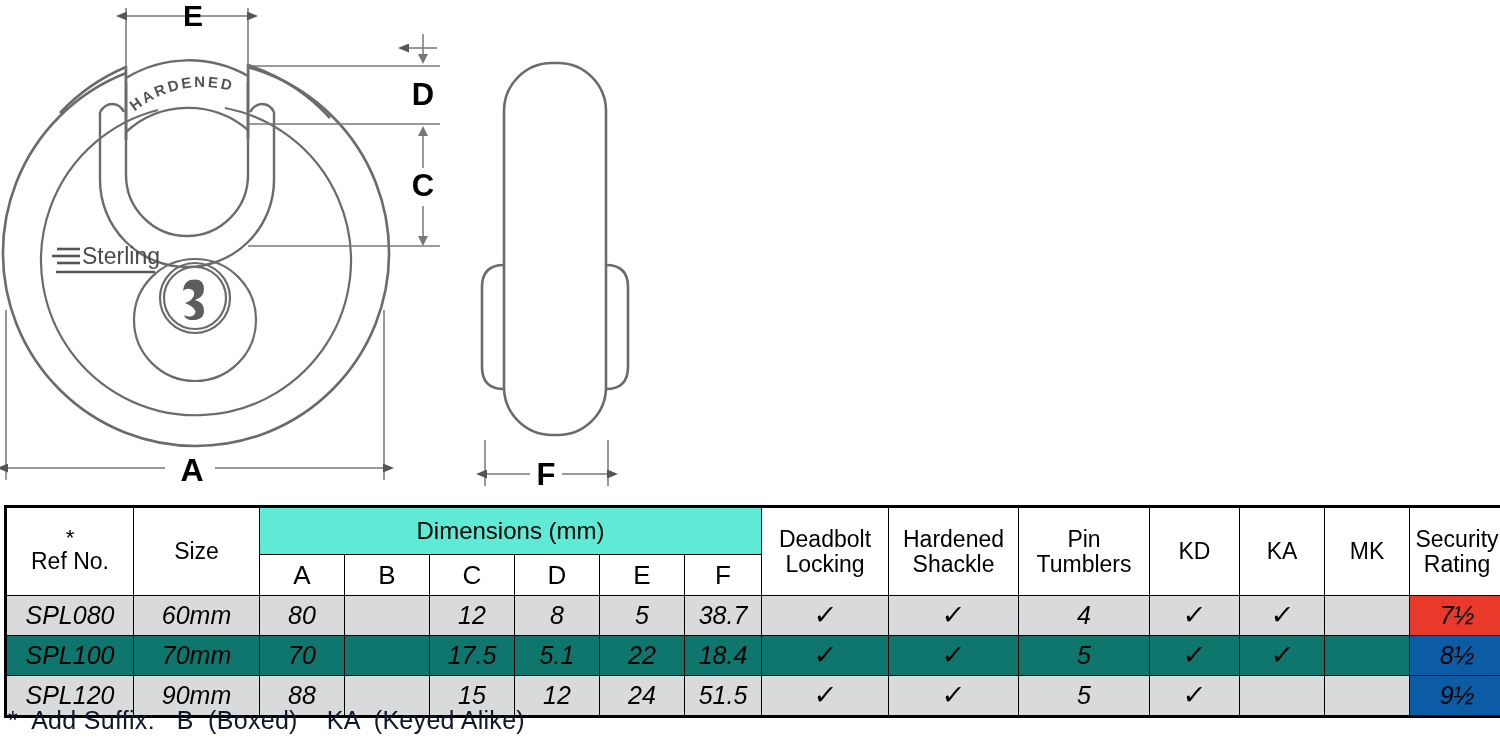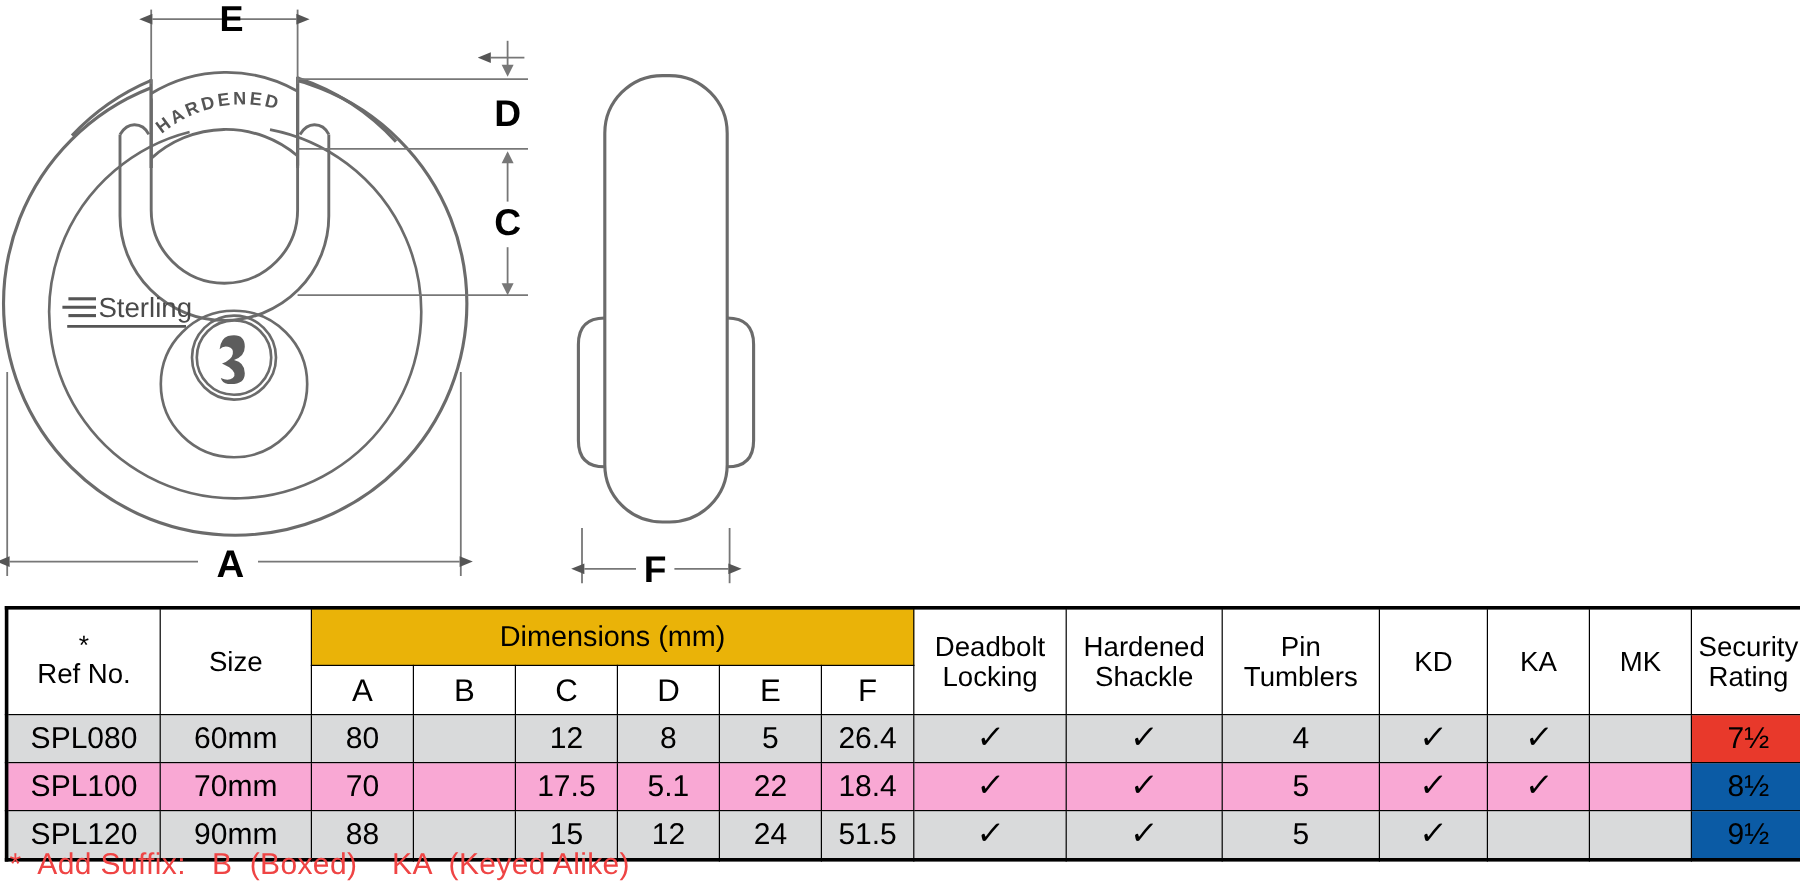--- a/index.html
+++ b/index.html
@@ -10,31 +10,31 @@
   #diagram-svg{display:block;}
 
   
   #spec-table-wrap{position:absolute;left:4px;top:505px;width:1490px;}
   table#spec-table{border-collapse:collapse;table-layout:fixed;width:1488px;
       border:3px solid #000;background:#fff;}
   #spec-table td,#spec-table th{border:1px solid #000;padding:0;margin:0;
       text-align:center;vertical-align:middle;font-weight:400;color:#000;}
   .hdr-cell{height:86px;font-size:23px;line-height:1.05;background:#fff;}
   .hdr-sub{height:40px;font-size:26px;font-weight:bold;background:#fff;}
-  .dim-group{height:46px;font-size:24px;background:#eab308;}
-  .row-cell{height:39px;font-size:25px;}
+  .dim-group{height:46px;font-size:24px;background:#5eead4;}
+  .row-cell{height:39px;font-size:25px;font-style:italic;}
   .row-shaded td{background:#d9dadb;}
-  .row-plain td{background:#f9a8d4;}
+  .row-plain td{background:#0f766e;}
   .refno{font-size:25px;}
   .starline{display:block;font-size:22px;line-height:0.85;margin-bottom:1px;}
   .two-line{display:block;line-height:1.08;}
   .check{font-family:"DejaVu Sans",sans-serif;font-size:27px;line-height:1;
       display:inline-block;transform:skewX(-6deg);font-weight:500;}
   .sec-cell{color:#fff;font-size:25px;font-weight:600;border-left:1px solid #000;}
-  #footnote{position:absolute;left:8px;top:706px;font-size:25px;color:#ef4444;
+  #footnote{position:absolute;left:8px;top:706px;font-size:25px;color:#0f172a;
       letter-spacing:.3px;white-space:pre;}
 </style>
 </head>
 <body>
 
 <div id="diagram-area">
 <svg id="diagram-svg" width="1500" height="495" viewBox="0 0 1500 495" xmlns="http://www.w3.org/2000/svg">
   <defs>
     <marker id="arrL" markerWidth="12" markerHeight="9" refX="11" refY="4.5" orient="auto" markerUnits="userSpaceOnUse">
       <path d="M11,0 L0,4.5 L11,9 Z" fill="#555"></path>
@@ -215,21 +215,21 @@
   </thead>
   <tbody id="table-body">
         <tr class="row-shaded">
           <td class="row-cell refno">SPL080</td>
           <td class="row-cell">60mm</td>
           <td class="row-cell">80</td>
           <td class="row-cell"></td>
           <td class="row-cell">12</td>
           <td class="row-cell">8</td>
           <td class="row-cell">5</td>
-          <td class="row-cell">26.4</td>
+          <td class="row-cell">38.7</td>
           <td class="row-cell"><span class="check">✓</span></td>
           <td class="row-cell"><span class="check">✓</span></td>
           <td class="row-cell">4</td>
           <td class="row-cell"><span class="check">✓</span></td>
           <td class="row-cell"><span class="check">✓</span></td>
           <td class="row-cell"></td>
           <td class="row-cell sec-cell" style="background: rgb(232, 57, 43);">7½</td>
         </tr>
         <tr class="row-plain">
           <td class="row-cell refno">SPL100</td>

